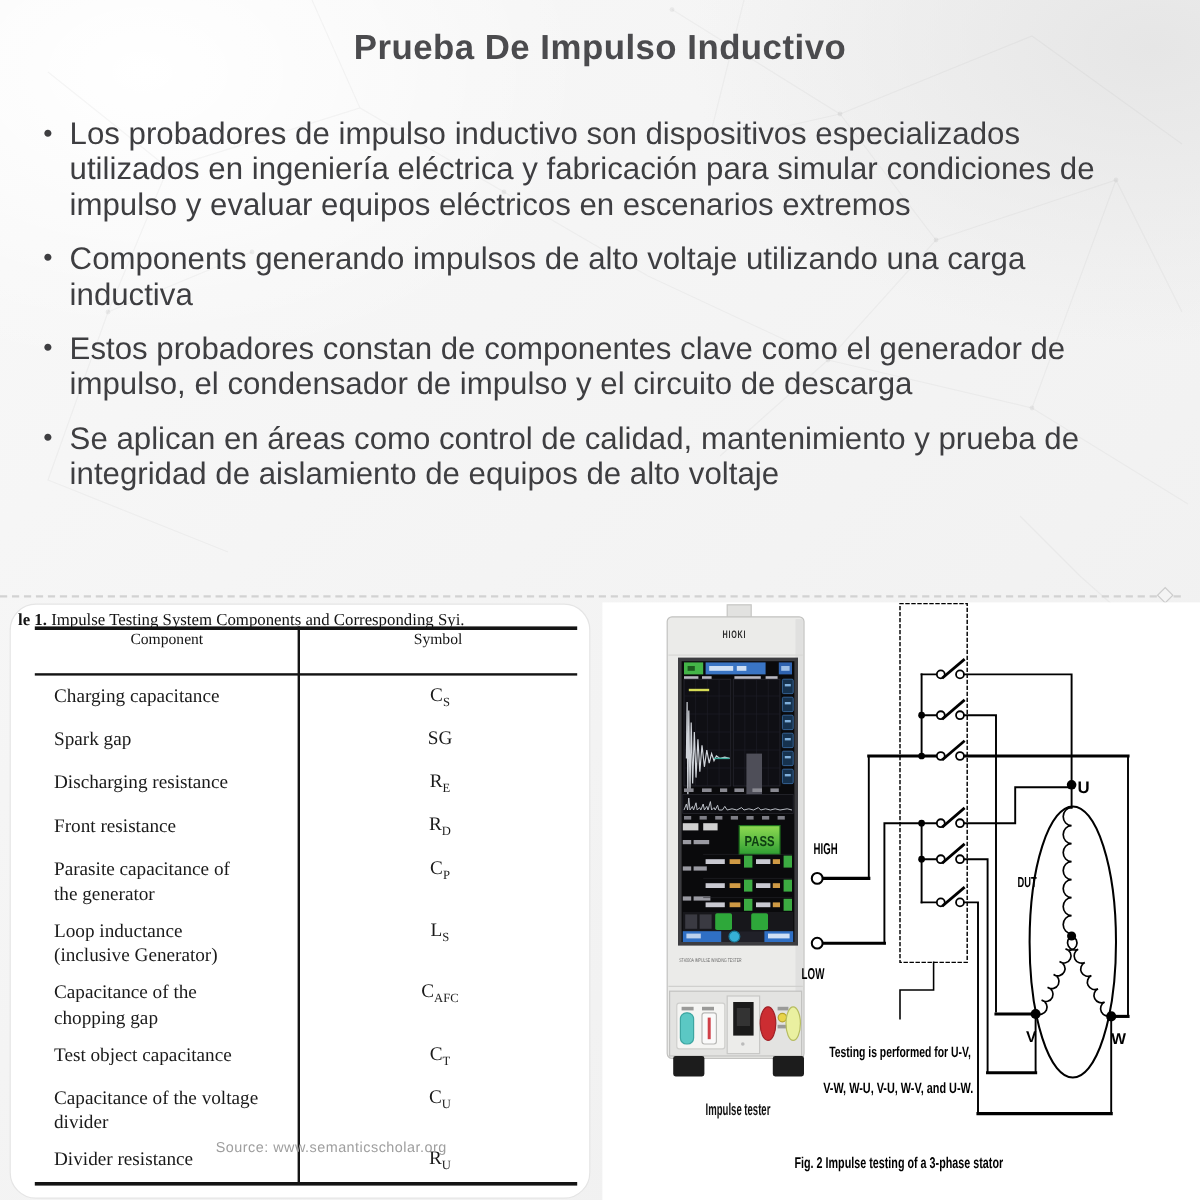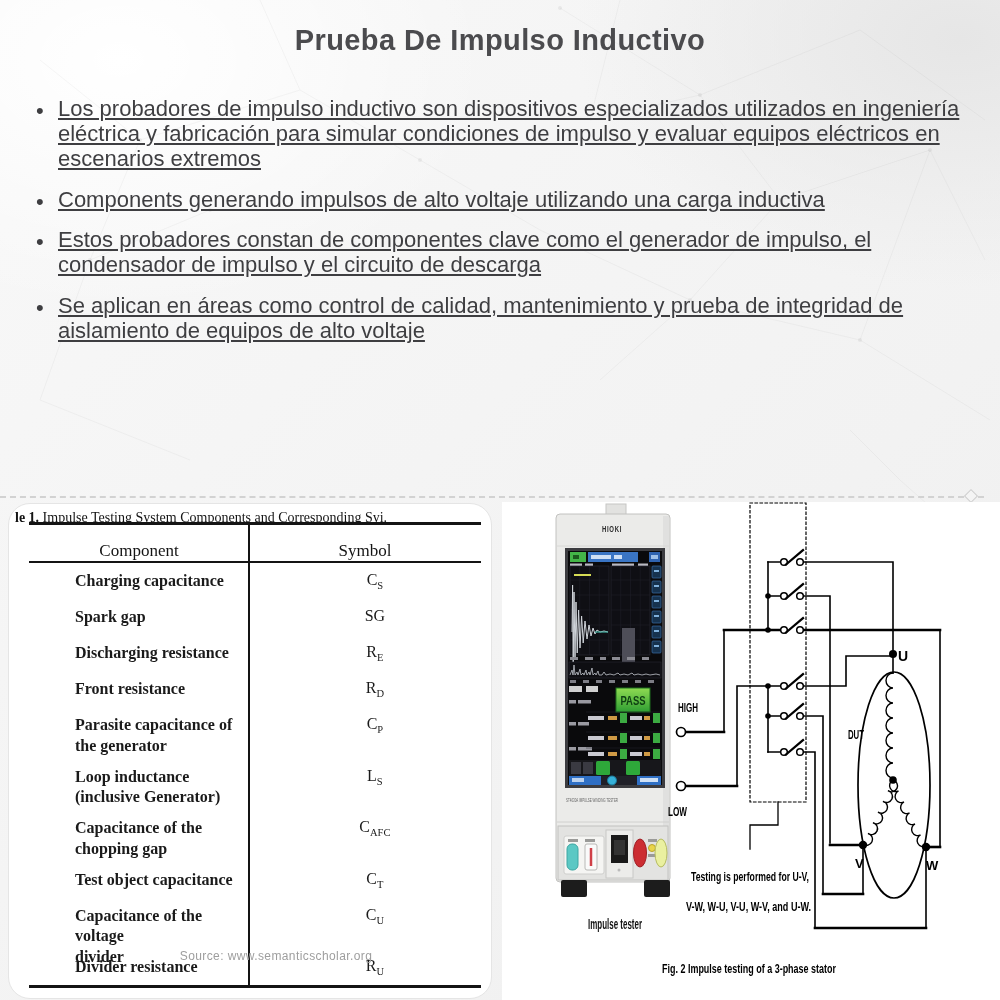--- a/index.html
+++ b/index.html
@@ -7,42 +7,42 @@
     font-family:"Liberation Sans",sans-serif;
     background:
       radial-gradient(ellipse 620px 420px at 12% 6%, #ffffff 0%, rgba(255,255,255,0) 60%),
       radial-gradient(ellipse 700px 450px at 96% 4%, #e6e6e6 0%, rgba(230,230,230,0) 55%),
       linear-gradient(135deg,#f8f8f8 0%,#efefef 100%);}
   #bgpattern{position:absolute;inset:0;z-index:0;pointer-events:none;}
   .title{position:absolute;left:0;top:24px;width:1000px;text-align:center;
     font-size:29px;font-weight:600;letter-spacing:.4px;color:#4b4b4e;z-index:2;}
   .bullets{position:absolute;left:36px;top:97px;width:926px;z-index:2;list-style:none;margin:0;padding:0;}
   .bullets li{position:relative;padding-left:22px;margin-bottom:16px;
-    font-size:22px;line-height:1.13;color:#3e3e41;text-decoration:underline;}
+    font-size:26px;line-height:1.13;color:#3e3e41;}
   .bullets li::before{content:"•";position:absolute;left:0;top:2px;font-size:22px;color:#3e3e41;}
   .dashline{position:absolute;left:0;top:496px;width:984px;border-top:2px dashed #d2d2d2;z-index:1;}
   .diamond{position:absolute;left:966px;top:491px;width:8px;height:8px;border:1.5px solid #cccccc;
     background:#f4f4f4;transform:rotate(45deg);z-index:1;}
   
   .card{position:absolute;left:8px;top:503px;width:482px;height:494px;background:#ffffff;
     border:1px solid #e5e5e5;border-radius:22px;z-index:3;overflow:hidden;}
   .tcaption{position:absolute;left:6px;top:6px;width:478px;white-space:nowrap;overflow:hidden;
     font-family:"Liberation Serif",serif;font-size:14px;color:#141414;}
   .tcaption b{font-weight:bold;}
   .ttable{position:absolute;left:20px;top:18px;width:452px;}
   .thead{display:flex;height:36px;border-top:3px solid #141414;border-bottom:2px solid #141414;
-    font-family:"Liberation Serif",serif;font-size:17px;color:#141414;align-items:flex-end;}
+    font-family:"Liberation Serif",serif;font-size:13px;color:#141414;align-items:flex-start;}
   .thead .h1{width:220px;text-align:center;}
   .thead .h2{width:232px;text-align:center;}
   .tbody{position:relative;border-bottom:3px solid #141414;}
   .vdiv{position:absolute;left:219px;top:-41px;bottom:0;width:2px;background:#141414;}
   .trow{display:flex;align-items:flex-start;height:36px;}
   .trow.tall{height:51.5px;}
   .tc{font-family:"Liberation Serif",serif;font-size:16px;color:#1a1a1a;padding-top:8px;margin-left:20px;}
-  .tc.comp{width:190px;margin-left:46px;white-space:pre-line;line-height:1.3;font-weight:bold;}
+  .tc.comp{width:190px;margin-left:16px;white-space:pre-line;line-height:1.3;}
   .tc.sym{width:232px;text-align:center;}
   .tc.sym sub{font-size:10.5px;}
   .source{position:absolute;left:0;top:949px;width:552px;text-align:center;z-index:4;
     font-size:12px;letter-spacing:.4px;color:#9e9e9e;}
   
   #figure{position:absolute;left:500px;top:495px;z-index:2;}
   #figure text{font-family:"Liberation Sans",sans-serif;}
 </style>
 </head>
 <body>

